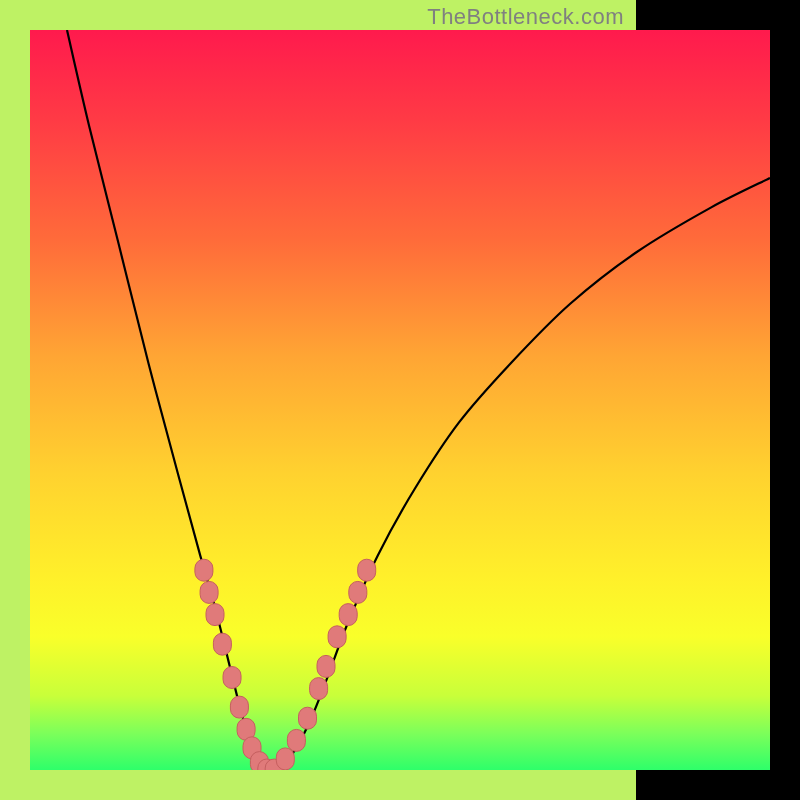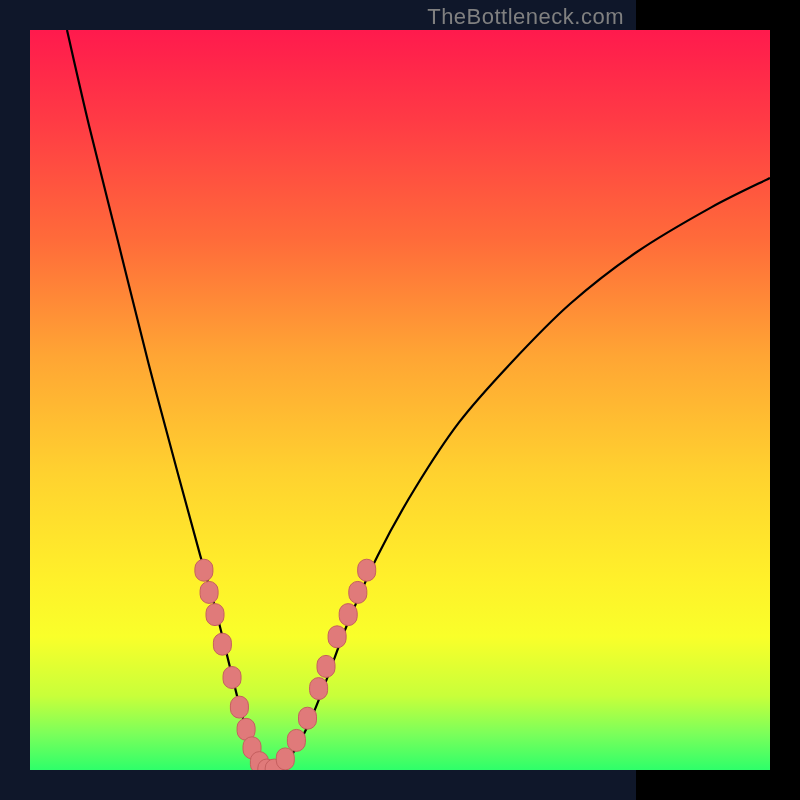--- a/index.html
+++ b/index.html
@@ -7,21 +7,21 @@
     padding: 0;
     width: 800px;
     height: 800px;
     background: #000000;
     overflow: hidden;
   }
   .outer {
     position: relative;
     width: 636px;
     height: 800px;
-    background: #0f172a;
+    background: #bef264;
   }
   .watermark {
     position: absolute;
     top: 4px;
     right: 12px;
     font-family: Arial, Helvetica, sans-serif;
     font-size: 22px;
     color: #808080;
     letter-spacing: 0.5px;
     z-index: 5;

